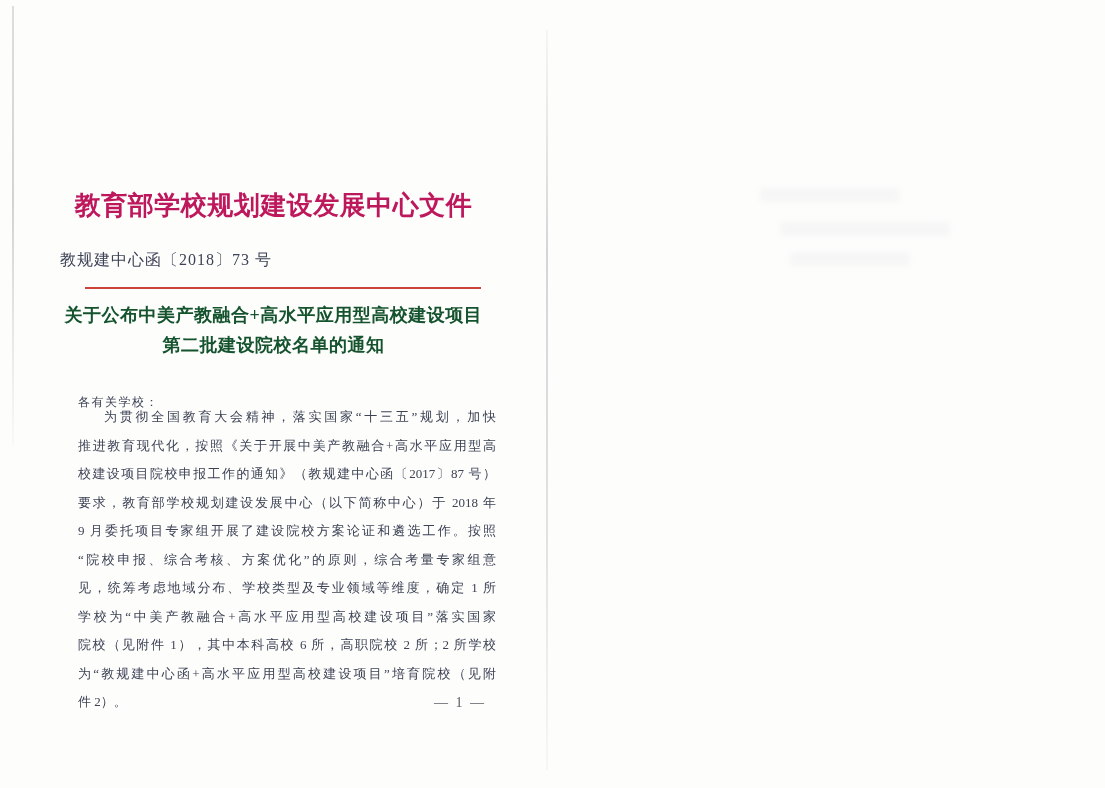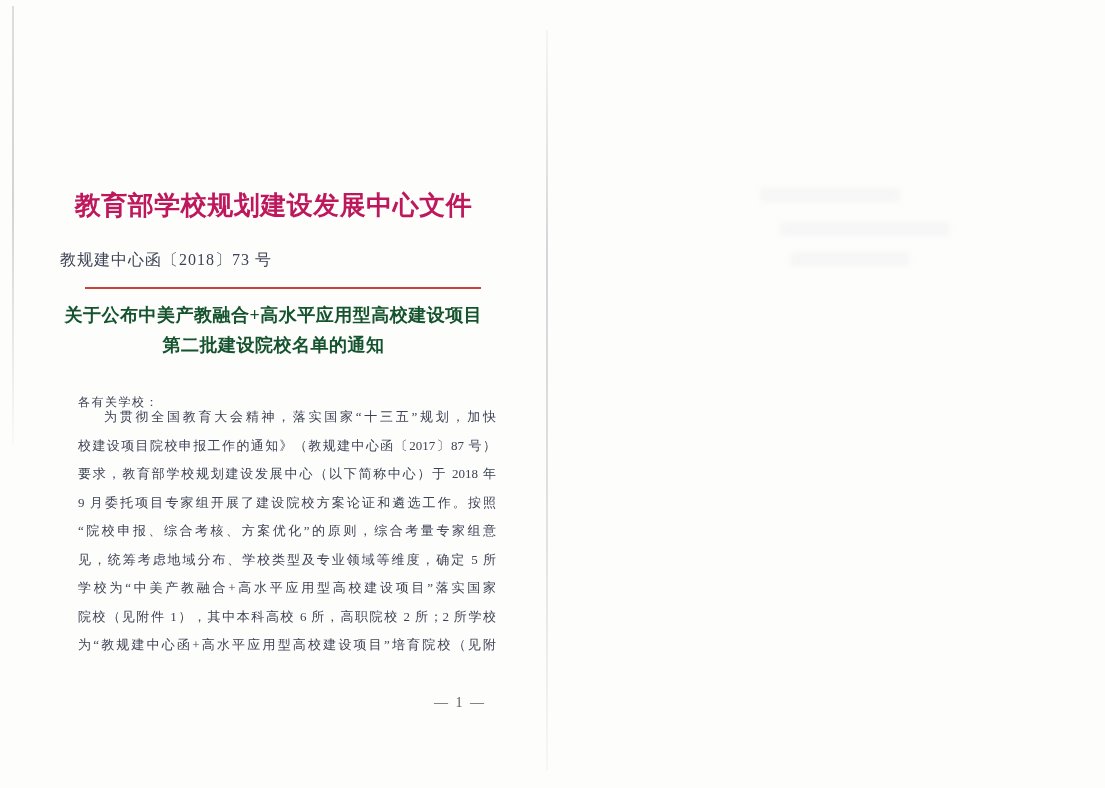--- a/index.html
+++ b/index.html
@@ -142,28 +142,30 @@
 
     <div class="notice-title">
       <div>关于公布中美产教融合+高水平应用型高校建设项目</div>
       <div>第二批建设院校名单的通知</div>
     </div>
 
     <div class="salutation">各有关学校：</div>
 
     <div class="body-block">
       <div class="body-line indent">为贯彻全国教育大会精神，落实国家“十三五”规划，加快</div>
+      <div class="body-line">推进教育现代化，按照《关于开展中美产教融合+高水平应用型高</div>
       <div class="body-line">校建设项目院校申报工作的通知》（教规建中心函〔2017〕87 号）</div>
       <div class="body-line">要求，教育部学校规划建设发展中心（以下简称中心）于 2018 年</div>
       <div class="body-line">9 月委托项目专家组开展了建设院校方案论证和遴选工作。按照</div>
       <div class="body-line">“院校申报、综合考核、方案优化”的原则，综合考量专家组意</div>
-      <div class="body-line">见，统筹考虑地域分布、学校类型及专业领域等维度，确定 5 所</div>
+      <div class="body-line">见，统筹考虑地域分布、学校类型及专业领域等维度，确定 1 所</div>
       <div class="body-line">学校为“中美产教融合+高水平应用型高校建设项目”落实国家</div>
       <div class="body-line">院校（见附件 1），其中本科高校 6 所，高职院校 2 所；2 所学校</div>
       <div class="body-line">为“教规建中心函+高水平应用型高校建设项目”培育院校（见附</div>
+      <div class="body-line last">件 2）。</div>
     </div>
 
     <div class="page-num" id="page-num-left">— 1 —</div>
   </div>
 
   <div class="page" id="right-page">
 
     
 
     

